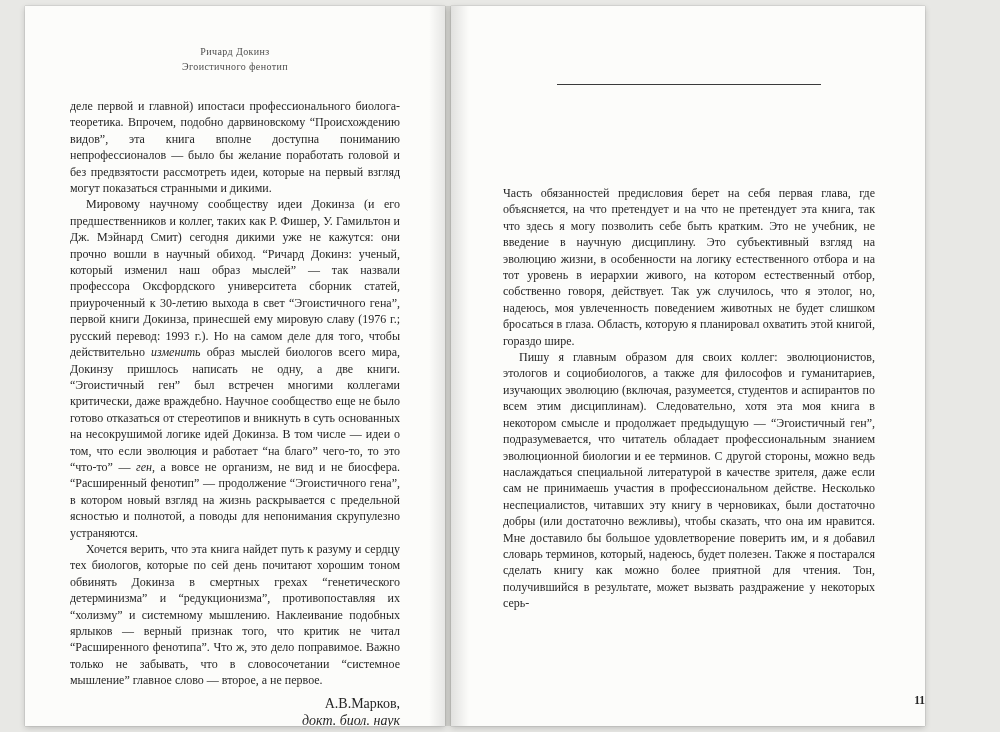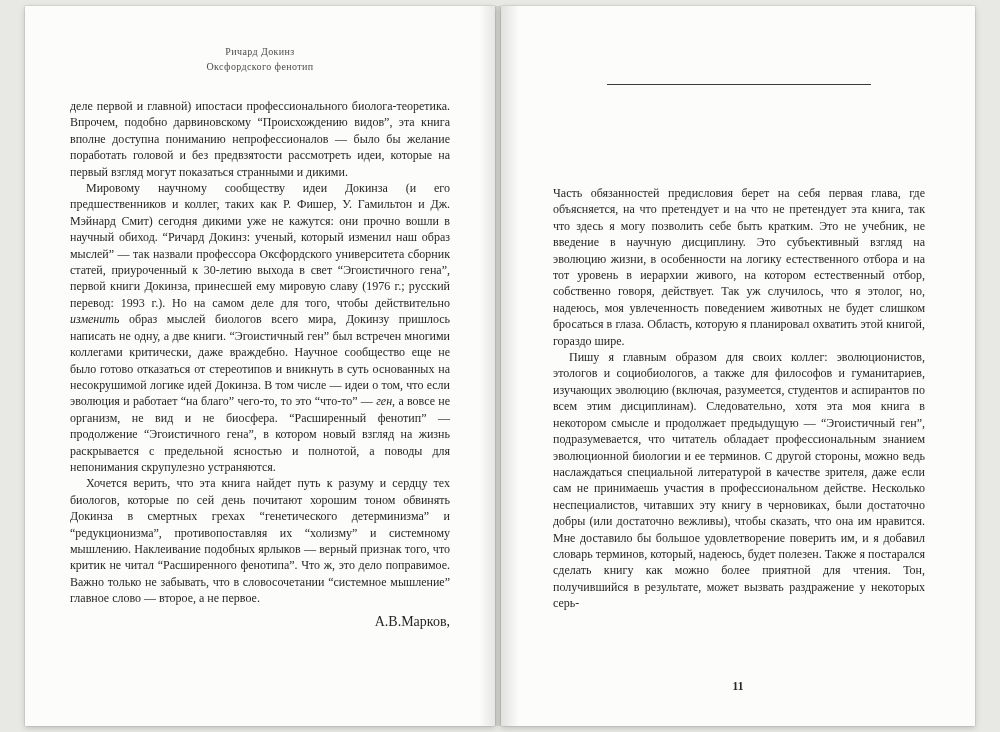--- a/index.html
+++ b/index.html
@@ -7,21 +7,21 @@
     width: 1000px; height: 732px; overflow: hidden; position: relative;
     background: #e8e8e5;
     font-family: "Liberation Serif", "DejaVu Serif", serif;
   }
   .spread { position: absolute; left: 25px; top: 6px; display: flex; }
   .page {
     background: #fcfcfa; height: 720px; box-sizing: border-box; position: relative;
     box-shadow: 0 0 1px rgba(0,0,0,.35), 0 2px 6px rgba(0,0,0,.18);
     overflow: hidden;
   }
-  .page--left  { width: 470px; padding: 38px 45px 16px 45px; }
+  .page--left  { width: 420px; padding: 38px 45px 16px 45px; }
   .page--right { width: 474px; padding: 64px 50px 0 52px; }
   .page--left::after {
     content: ""; position: absolute; top: 0; right: 0; bottom: 0; width: 16px;
     background: linear-gradient(to right, rgba(0,0,0,0), rgba(0,0,0,.09));
     pointer-events: none;
   }
   .page--right::before {
     content: ""; position: absolute; top: 0; left: 0; bottom: 0; width: 18px;
     background: linear-gradient(to left, rgba(0,0,0,0), rgba(0,0,0,.11));
     pointer-events: none;
@@ -44,41 +44,42 @@
   .sig-title { font-style: italic; }
 
   .chapter-title {
     margin: 0; font-size: 23px; line-height: 30px; font-weight: normal;
     text-align: center; color: #1e1e1e; letter-spacing: .5px;
   }
   .title-rule { width: 71%; margin: 14px auto 0; border: 0; border-top: 1px solid #3a3a3a; height: 0; }
   .page--right .body-text { margin-top: 100px; }
 
   .page-number {
-    position: absolute; left: 0; right: 0; bottom: 34px; text-align: center;
+    position: absolute; left: 0; right: 0; bottom: 20px; text-align: right;
     font-size: 11.5px; font-weight: bold; color: #262626;
   }
 </style>
 </head>
 <body>
 
 <div class="spread">
 
   <div class="page page--left">
     <div class="running-head">
       <div>Ричард Докинз</div>
-      <div>Оксфордского фенотип</div>
+      <div>Эгоистичного фенотип</div>
     </div>
     <div class="body-text">
         <p><span>деле первой и главной) ипостаси профессионального биолога-теоретика. Впрочем, подобно дарвиновскому “Происхождению видов”, эта книга вполне доступна пониманию непрофессионалов — было бы желание поработать головой и без предвзятости рассмотреть идеи, которые на первый взгляд могут показаться странными и дикими.</span></p>
         <p class="indent"><span>Мировому научному сообществу идеи Докинза (и его предшественников и коллег, таких как Р. Фишер, У. Гамильтон и Дж. Мэйнард Смит) сегодня дикими уже не кажутся: они прочно вошли в научный обиход. “Ричард Докинз: ученый, который изменил наш образ мыслей” — так назвали профессора Оксфордского университета сборник статей, приуроченный к 30-летию выхода в свет “Эгоистичного гена”, первой книги Докинза, принесшей ему мировую славу (1976 г.; русский перевод: 1993 г.). Но на самом деле для того, чтобы действительно </span><span class="em">изменить</span><span> образ мыслей биологов всего мира, Докинзу пришлось написать не одну, а две книги. “Эгоистичный ген” был встречен многими коллегами критически, даже враждебно. Научное сообщество еще не было готово отказаться от стереотипов и вникнуть в суть основанных на несокрушимой логике идей Докинза. В том числе — идеи о том, что если эволюция и работает “на благо” чего-то, то это “что-то” — </span><span class="em">ген</span><span>, а вовсе не организм, не вид и не биосфера. “Расширенный фенотип” — продолжение “Эгоистичного гена”, в котором новый взгляд на жизнь раскрывается с предельной ясностью и полнотой, а поводы для непонимания скрупулезно устраняются.</span></p>
         <p class="indent"><span>Хочется верить, что эта книга найдет путь к разуму и сердцу тех биологов, которые по сей день почитают хорошим тоном обвинять Докинза в смертных грехах “генетического детерминизма” и “редукционизма”, противопоставляя их “холизму” и системному мышлению. Наклеивание подобных ярлыков — верный признак того, что критик не читал “Расширенного фенотипа”. Что ж, это дело поправимое. Важно только не забывать, что в словосочетании “системное мышление” главное слово — второе, а не первое.</span></p>
       </div>
     <div class="signature">
       <div>А.В.Марков,</div>
+      <div class="sig-title">докт. биол. наук</div>
     </div>
   </div>
 
   <div class="spine"></div>
 
   <div class="page page--right">
     <div class="title-rule"></div>
     <div class="body-text">
         <p><span>Часть обязанностей предисловия берет на себя первая глава, где объясняется, на что претендует и на что не претендует эта книга, так что здесь я могу позволить себе быть кратким. Это не учебник, не введение в научную дисциплину. Это субъективный взгляд на эволюцию жизни, в особенности на логику естественного отбора и на тот уровень в иерархии живого, на котором естественный отбор, собственно говоря, действует. Так уж случилось, что я этолог, но, надеюсь, моя увлеченность поведением животных не будет слишком бросаться в глаза. Область, которую я планировал охватить этой книгой, гораздо шире.</span></p>
         <p class="indent"><span>Пишу я главным образом для своих коллег: эволюционистов, этологов и социобиологов, а также для философов и гуманитариев, изучающих эволюцию (включая, разумеется, студентов и аспирантов по всем этим дисциплинам). Следовательно, хотя эта моя книга в некотором смысле и продолжает предыдущую — “Эгоистичный ген”, подразумевается, что читатель обладает профессиональным знанием эволюционной биологии и ее терминов. С другой стороны, можно ведь наслаждаться специальной литературой в качестве зрителя, даже если сам не принимаешь участия в профессиональном действе. Несколько неспециалистов, читавших эту книгу в черновиках, были достаточно добры (или достаточно вежливы), чтобы сказать, что она им нравится. Мне доставило бы большое удовлетворение поверить им, и я добавил словарь терминов, который, надеюсь, будет полезен. Также я постарался сделать книгу как можно более приятной для чтения. Тон, получившийся в результате, может вызвать раздражение у некоторых серь-</span></p>

